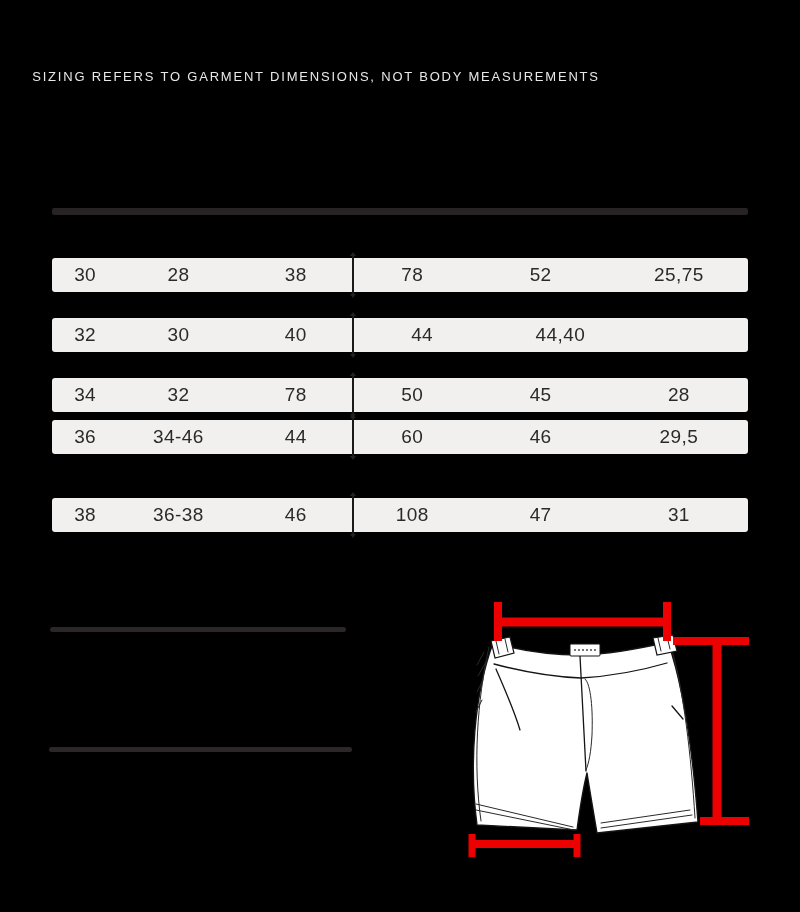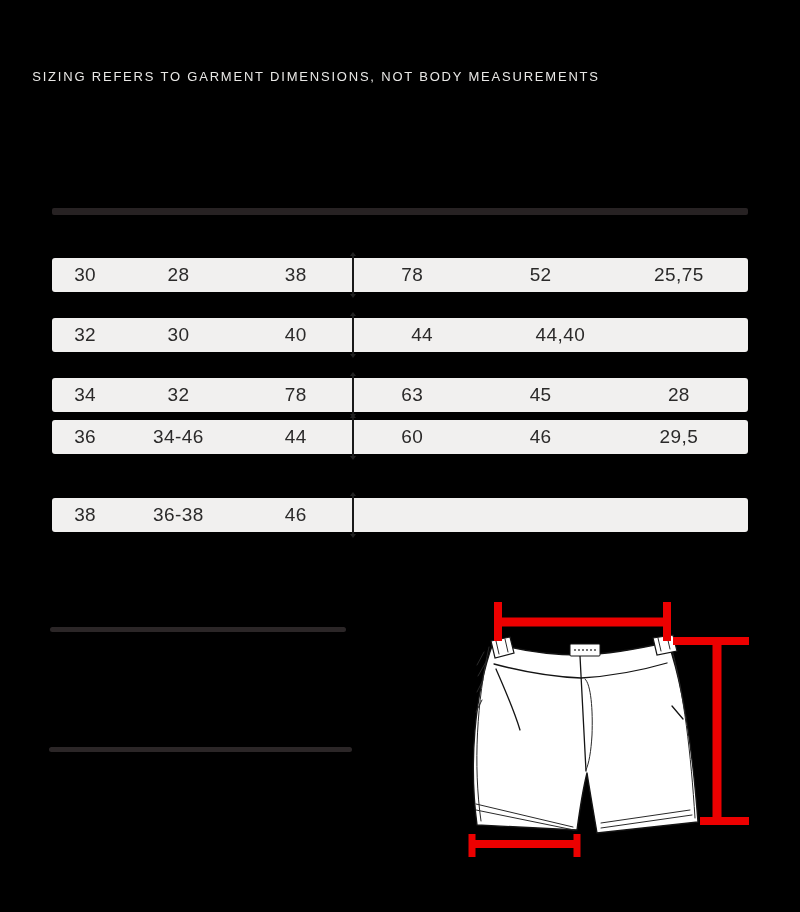--- a/index.html
+++ b/index.html
@@ -74,21 +74,21 @@
     <div class="row-divider"></div>
   </div>
 
   <div class="size-row" style="top:378px">
     <div class="half half-left">
       <div class="cell hl-c1">34</div>
       <div class="cell hl-c2">32</div>
       <div class="cell hl-c3">78</div>
     </div>
     <div class="half half-right">
-      <div class="cell hr-c1">63</div>
+      <div class="cell hr-c1">50</div>
       <div class="cell hr-c2">45</div>
       <div class="cell hr-c3">28</div>
     </div>
     <div class="row-divider"></div>
   </div>
 
   <div class="size-row" style="top:420px">
     <div class="half half-left">
       <div class="cell hl-c1">36</div>
       <div class="cell hl-c2">34-46</div>
@@ -100,20 +100,25 @@
       <div class="cell hr-c3">29,5</div>
     </div>
     <div class="row-divider"></div>
   </div>
 
   <div class="size-row" style="top:498px">
     <div class="half half-left">
       <div class="cell hl-c1">38</div>
       <div class="cell hl-c2">36-38</div>
       <div class="cell hl-c3">46</div>
+    </div>
+    <div class="half half-right">
+      <div class="cell hr-c1">108</div>
+      <div class="cell hr-c2">47</div>
+      <div class="cell hr-c3">31</div>
     </div>
     <div class="row-divider"></div>
   </div>
 
   <div class="rule-line rule-1"></div>
   <div class="rule-line rule-2"></div>
 
   <svg class="diagram" viewBox="0 0 380 332" xmlns="http://www.w3.org/2000/svg">
 
     <g>

